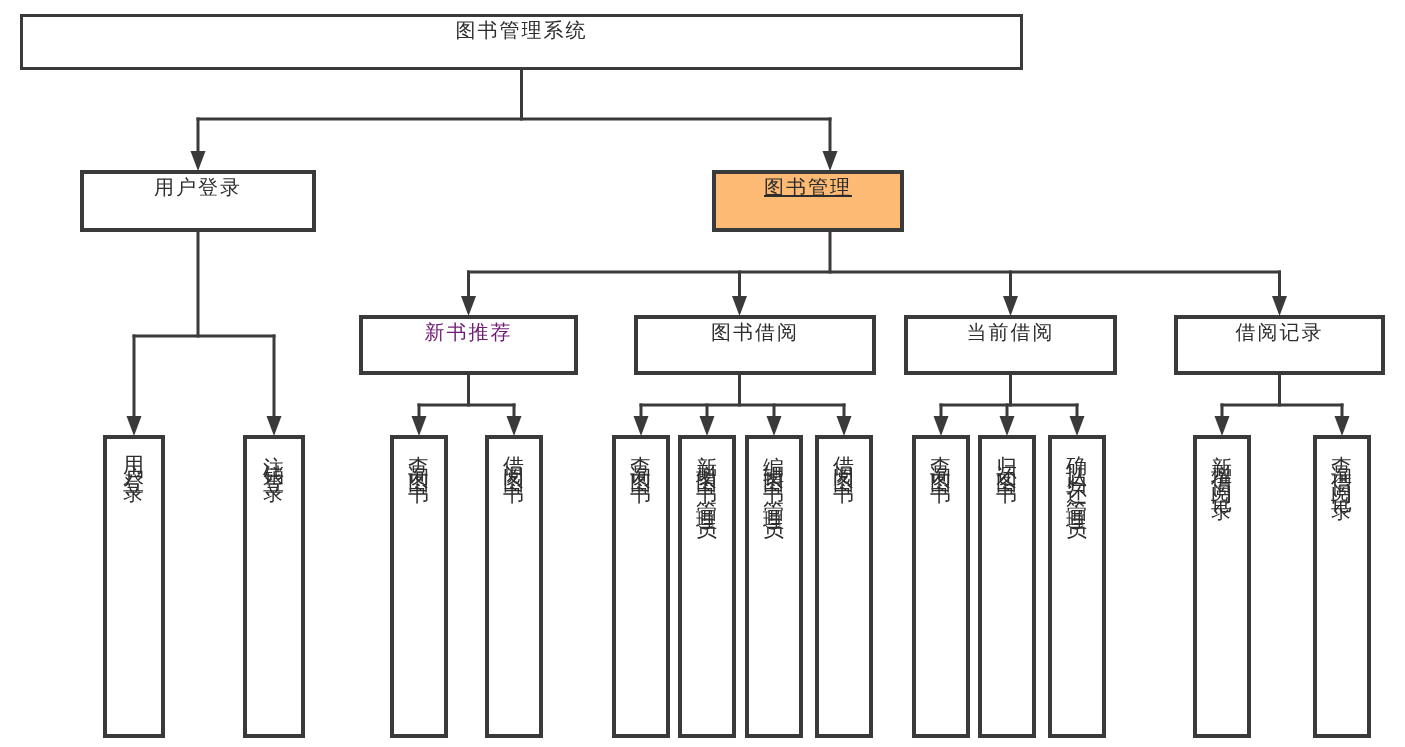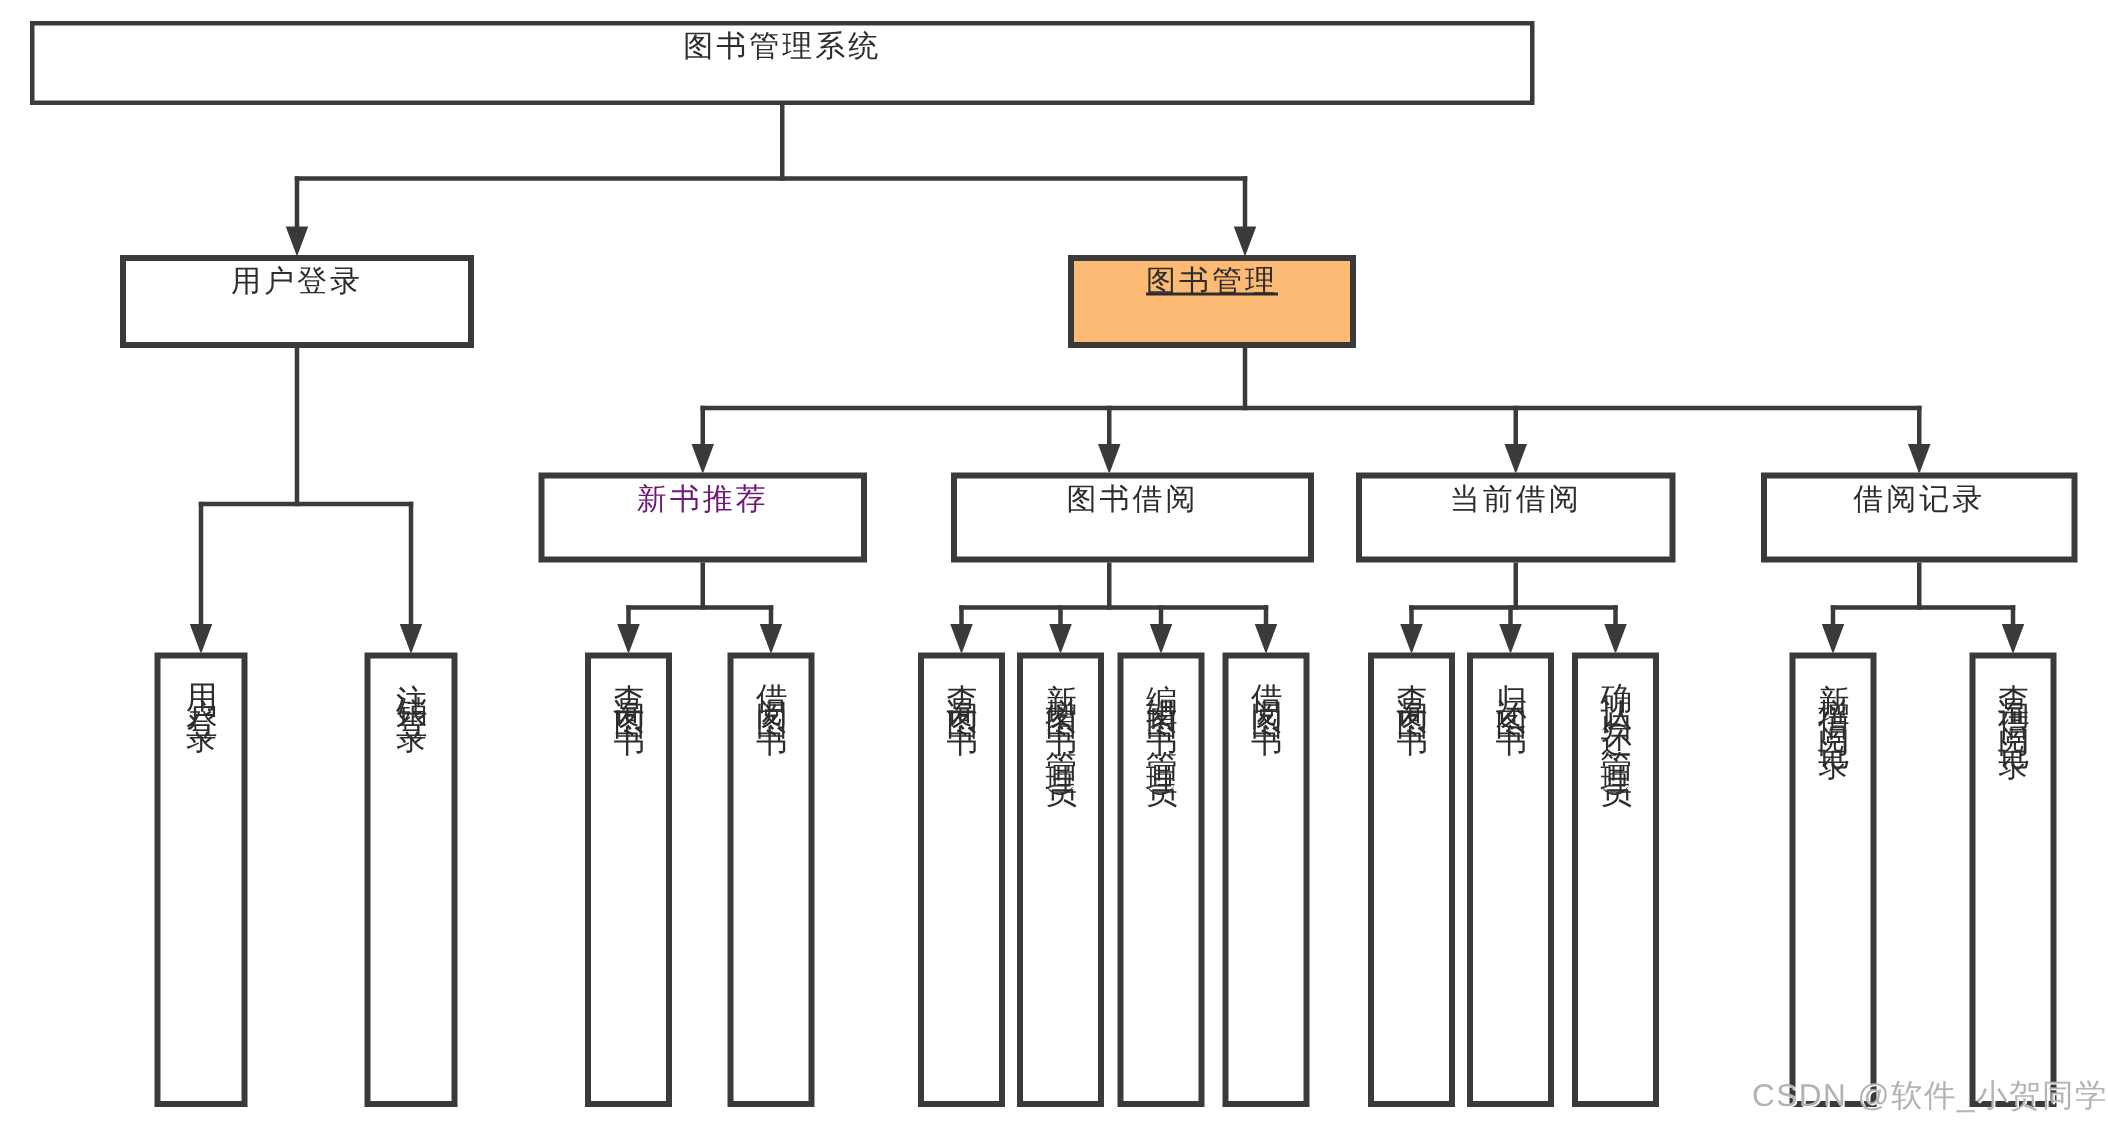--- a/index.html
+++ b/index.html
@@ -172,14 +172,13 @@
       <div class="node v" style="left: 1048px; top: 435px; width: 58px; height: 303px; border-color: rgb(58, 58, 58); background: rgb(255, 255, 255); color: rgb(45, 45, 45);">
         <span>确认归还（管理员）</span>
       </div>
       <div class="node v" style="left: 1193px; top: 435px; width: 58px; height: 303px; border-color: rgb(58, 58, 58); background: rgb(255, 255, 255); color: rgb(45, 45, 45);">
         <span>新增借阅记录</span>
       </div>
       <div class="node v" style="left: 1313px; top: 435px; width: 58px; height: 303px; border-color: rgb(58, 58, 58); background: rgb(255, 255, 255); color: rgb(45, 45, 45);">
         <span>查询借阅记录</span>
       </div>
     </div>
-  <div class="watermark">CSDN @软件_小贺同学</div>
 </div>
 
 </body></html>

